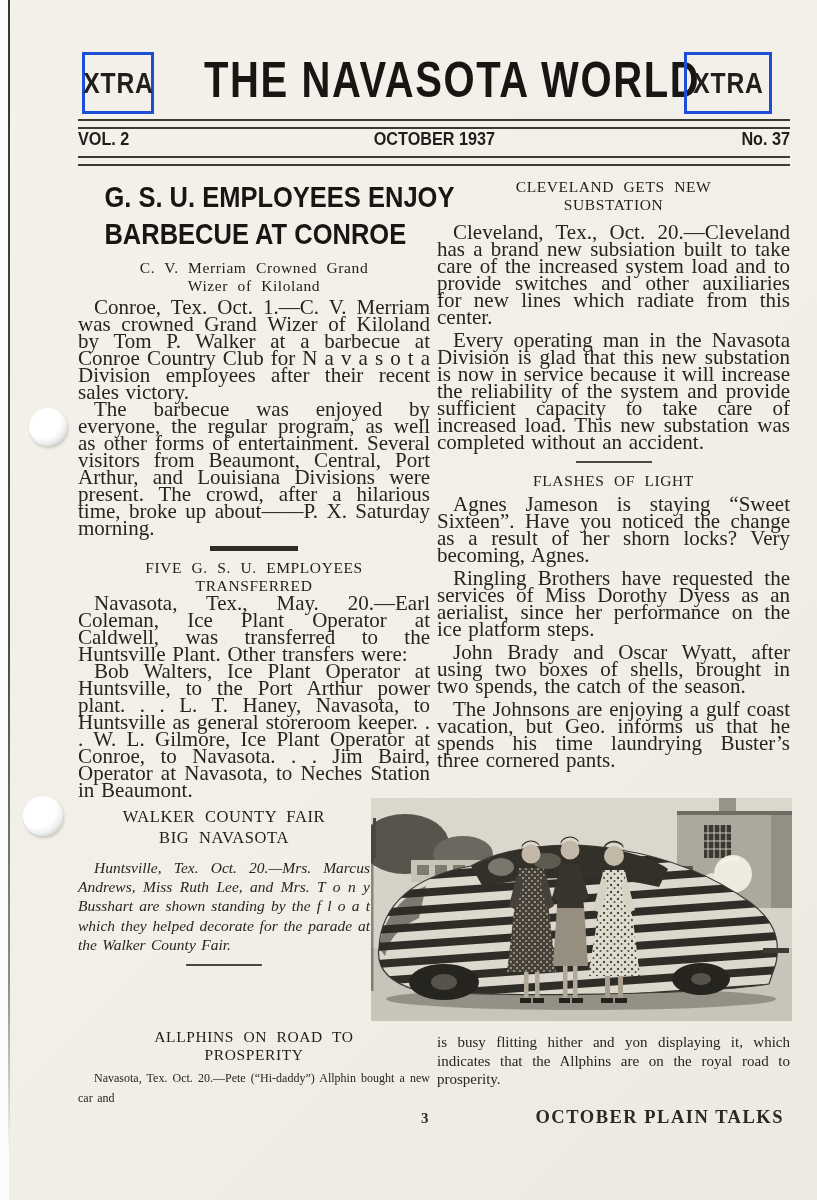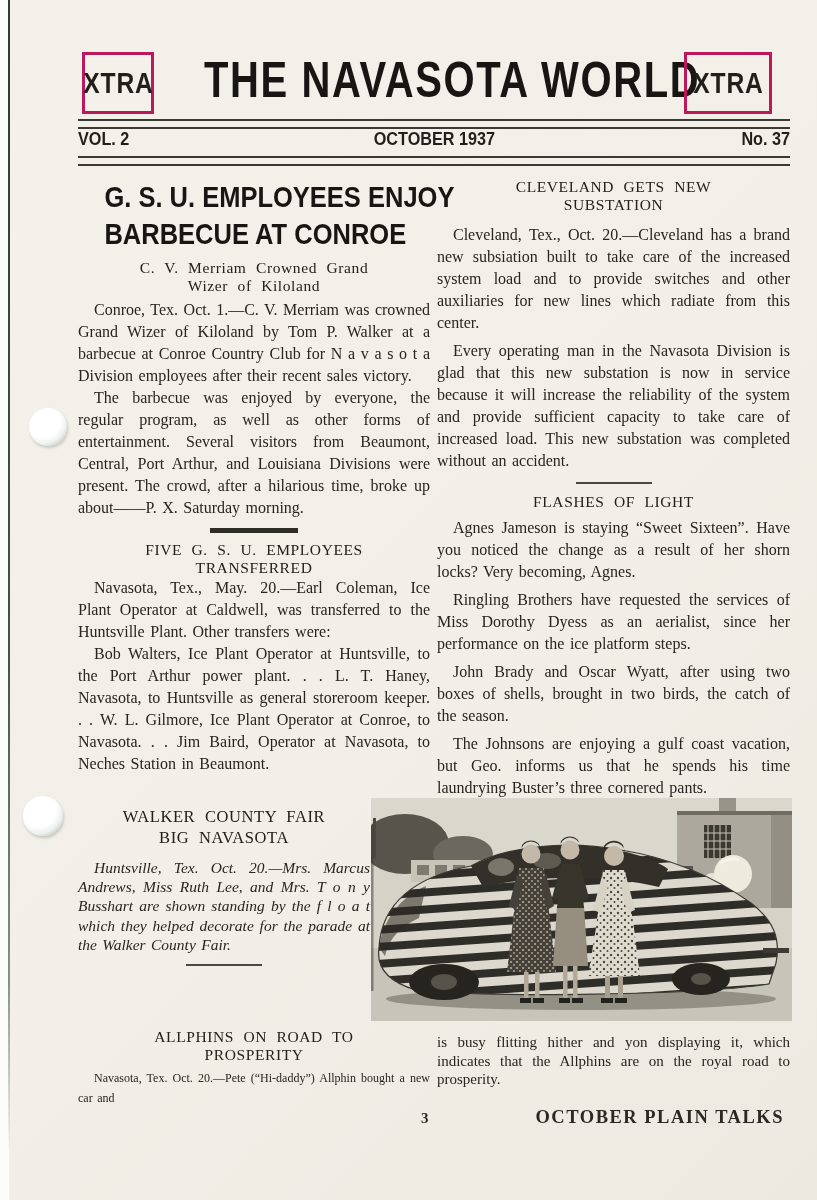--- a/index.html
+++ b/index.html
@@ -13,21 +13,21 @@
   .scan-strip{position:absolute;left:0;top:0;width:9px;height:100%;background:#fcfcfa;}
   .scan-line{position:absolute;left:8px;top:0;width:2px;height:100%;
     background:linear-gradient(to bottom,#2e3a34 0%,#47504a 55%,#88908a 82%,rgba(200,202,196,0) 96%);}
   .hole{position:absolute;border-radius:50%;
     background:radial-gradient(circle at 38% 34%, #ffffff 48%, #eef1ef 66%, #c2c9c5 84%, #6e7570 100%);
     box-shadow:1px 2px 3px rgba(70,78,72,.25);}
   #hole-top{left:29px;top:408px;width:38px;height:38px;}
   #hole-bottom{left:23px;top:796px;width:40px;height:40px;}
 
   
-  .xtra-box{position:absolute;top:52px;height:56px;border:3px solid #be185d;
+  .xtra-box{position:absolute;top:52px;height:56px;border:3px solid #1d4ed8;
     display:flex;align-items:center;justify-content:center;background:transparent;}
   #xtra-left{left:82px;width:66px;}
   #xtra-right{left:684px;width:82px;}
   .xtra-text{font-family:"Liberation Sans",sans-serif;font-weight:700;font-size:29px;
     color:#201f1b;transform:scaleX(.85);letter-spacing:1px;white-space:nowrap;}
   .masthead-title{position:absolute;left:150px;top:52px;width:540px;text-align:center;
     font-family:"Liberation Sans",sans-serif;font-weight:700;font-size:50px;line-height:56px;
     color:#171613;transform:scaleX(.8);transform-origin:center;white-space:nowrap;letter-spacing:2px;}
   .rule-double{position:absolute;left:78px;width:712px;height:6px;
     border-top:2px solid #3a3932;border-bottom:2px solid #3a3932;}
@@ -47,21 +47,21 @@
   #walker-block{left:78px;top:806px;width:292px;}
   #allphins-block{left:78px;top:1028px;width:352px;}
   #allphins-cont-block{left:437px;top:1033px;width:353px;}
 
   .headline-line{font-family:"Liberation Sans",sans-serif;font-weight:700;font-size:30px;
     line-height:37px;color:#171613;text-align:center;transform:scaleX(.85);transform-origin:center;
     white-space:nowrap;}
   .subhead{margin-top:7px;}
   .serif-heading{font-weight:400;font-size:15.5px;line-height:18px;letter-spacing:.6px;
     word-spacing:5px;text-align:center;color:#22211c;}
-  .body-text{font-size:16px;line-height:22px;text-align:justify;color:#26251f;word-spacing:1.5px;}
+  .body-text{font-size:21px;line-height:17px;text-align:justify;color:#26251f;word-spacing:1.5px;}
   .body-text.indent{text-indent:16px;}
   .mt4{margin-top:4px;} .mt6{margin-top:6px;} .mt10{margin-top:10px;} .mt12{margin-top:12px;}
 
   .divider-thick{width:88px;height:5px;background:#2d2c27;margin:9px auto 8px auto;}
   .divider-thin{width:76px;height:2px;background:#4a4841;margin:10px auto 9px auto;}
 
   #walker-block .body-text{font-size:15.5px;line-height:19.2px;font-style:italic;}
   #walker-block .serif-heading{font-size:16.5px;line-height:21px;}
   #allphins-cont-block .body-text{font-size:15px;line-height:18.5px;}
   #allphins-block .body-text{font-size:12px;line-height:20px;}
@@ -123,21 +123,21 @@
     <div class="serif-heading">CLEVELAND GETS NEW</div>
     <div class="serif-heading">SUBSTATION</div>
     <div class="body-text indent mt10">Cleveland, Tex., Oct. 20.—Cleveland has a brand new subsiation built to take care of the increased system load and to provide switches and other auxiliaries for new lines which radiate from this center.</div>
     <div class="body-text indent mt6">Every operating man in the Navasota Division is glad that this new substation is now in service because it will increase the reliability of the system and provide sufficient capacity to take care of increased load. This new substation was completed without an accident.</div>
   </div>
   <div class="divider-thin"></div>
   <div>
     <div class="serif-heading">FLASHES OF LIGHT</div>
     <div class="body-text indent mt6">Agnes Jameson is staying “Sweet Sixteen”. Have you noticed the change as a result of her shorn locks? Very becoming, Agnes.</div>
     <div class="body-text indent mt6">Ringling Brothers have requested the services of Miss Dorothy Dyess as an aerialist, since her performance on the ice platform steps.</div>
-    <div class="body-text indent mt6">John Brady and Oscar Wyatt, after using two boxes of shells, brought in two birds, the catch of the season.</div>
+    <div class="body-text indent mt6">John Brady and Oscar Wyatt, after using two boxes of shells, brought in two spends, the catch of the season.</div>
     <div class="body-text indent mt6">The Johnsons are enjoying a gulf coast vacation, but Geo. informs us that he spends his time laundrying Buster’s three cornered pants.</div>
   </div>
 </div>
 
 <div class="col" id="walker-block">
   <div class="serif-heading">WALKER COUNTY FAIR</div>
   <div class="serif-heading">BIG NAVASOTA</div>
   <div class="body-text indent mt10">Huntsville, Tex. Oct. 20.—Mrs. Marcus Andrews, Miss Ruth Lee, and Mrs. T o n y Busshart are shown standing by the f l o a t which they helped decorate for the parade at the Walker County Fair.</div>
   <div class="divider-thin mt12"></div>
 </div>

